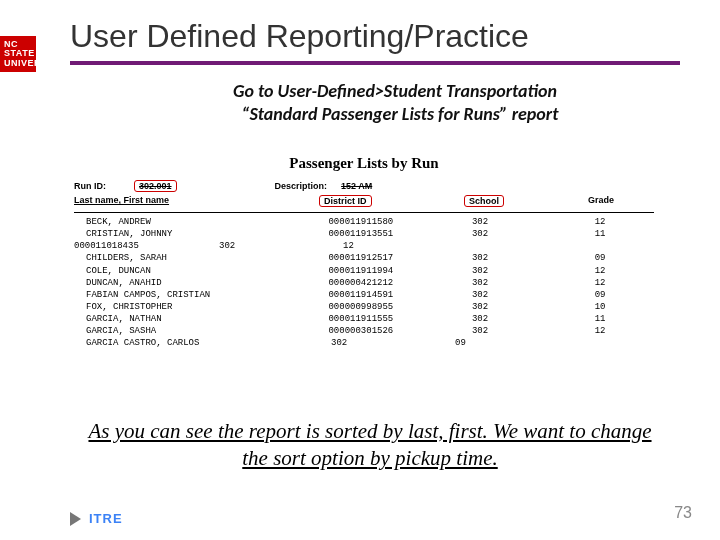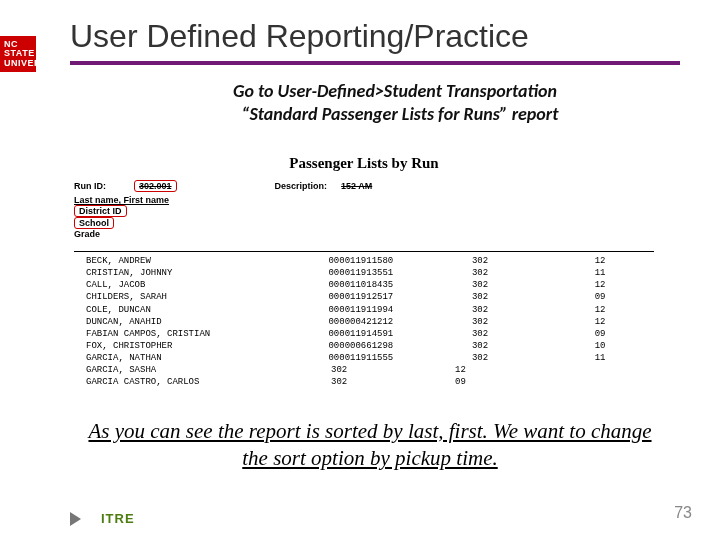--- a/index.html
+++ b/index.html
@@ -73,23 +73,22 @@
     margin-bottom: 3px;
   }
   .meta-label { font-weight: bold; }
   .meta-val-strike { text-decoration: line-through; font-weight: bold; }
   .rb { border: 1.5px solid #cc0000; border-radius: 3px; padding: 0 4px; display: inline-block; }
   .header-row {
     display: flex;
     font-size: 9px;
     font-weight: bold;
     border-bottom: 1px solid #000;
-    padding-bottom: 12px;
+    padding-bottom: 5px;
     margin-top: 2px;
-    flex-direction: column;
   }
   .col-name { width: 245px; padding-left: 12px; }
   .col-name-header { width: 245px; text-decoration: underline; }
   .col-id { width: 145px; }
   .col-school { width: 124px; }
   .col-grade { width: 60px; }
   .data-rows { margin-top: 3px; }
   .data-row {
     display: flex;
     font-family: "Courier New", monospace;
@@ -107,25 +106,25 @@
     text-align: center;
     text-decoration: underline;
     line-height: 1.3;
   }
   .itre-logo {
     position: absolute;
     left: 70px;
     bottom: 14px;
     font-size: 13px;
     font-weight: bold;
-    color: #4d7c0f;
+    color: #3b82f6;
     letter-spacing: 1px;
     display: flex;
     align-items: center;
-    gap: 20px;
+    gap: 8px;
   }
   .itre-arrow {
     width: 0; height: 0;
     border-top: 7px solid transparent;
     border-bottom: 7px solid transparent;
     border-left: 11px solid #777;
   }
   .page-num {
     position: absolute;
     right: 28px;
@@ -176,21 +175,20 @@
         <div class="col-school">302</div>
         <div class="col-grade">12</div>
       </div>
       <div class="data-row">
         <div class="col-name">CRISTIAN, JOHNNY</div>
         <div class="col-id">000011913551</div>
         <div class="col-school">302</div>
         <div class="col-grade">11</div>
       </div>
       <div class="data-row">
-        <div class="col-name">CALL, JACOB</div>
         <div class="col-id">000011018435</div>
         <div class="col-school">302</div>
         <div class="col-grade">12</div>
       </div>
       <div class="data-row">
         <div class="col-name">CHILDERS, SARAH</div>
         <div class="col-id">000011912517</div>
         <div class="col-school">302</div>
         <div class="col-grade">09</div>
       </div>
@@ -207,32 +205,33 @@
         <div class="col-grade">12</div>
       </div>
       <div class="data-row">
         <div class="col-name">FABIAN CAMPOS, CRISTIAN</div>
         <div class="col-id">000011914591</div>
         <div class="col-school">302</div>
         <div class="col-grade">09</div>
       </div>
       <div class="data-row">
         <div class="col-name">FOX, CHRISTOPHER</div>
-        <div class="col-id">000000661298</div>
+        <div class="col-id">000000998955</div>
         <div class="col-school">302</div>
         <div class="col-grade">10</div>
       </div>
       <div class="data-row">
         <div class="col-name">GARCIA, NATHAN</div>
         <div class="col-id">000011911555</div>
         <div class="col-school">302</div>
         <div class="col-grade">11</div>
       </div>
       <div class="data-row">
         <div class="col-name">GARCIA, SASHA</div>
+        <div class="col-id">000000301526</div>
         <div class="col-school">302</div>
         <div class="col-grade">12</div>
       </div>
       <div class="data-row">
         <div class="col-name">GARCIA CASTRO, CARLOS</div>
         <div class="col-school">302</div>
         <div class="col-grade">09</div>
       </div>
     </div>
 </div>

